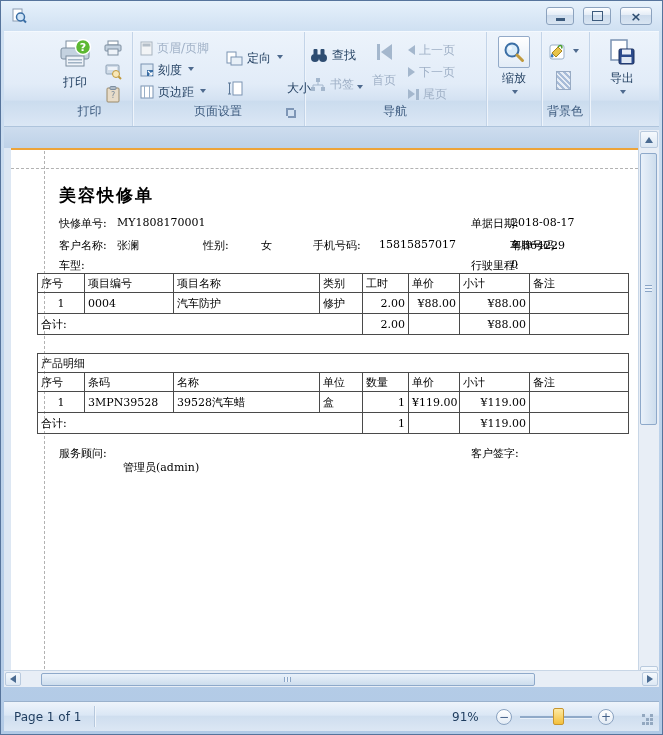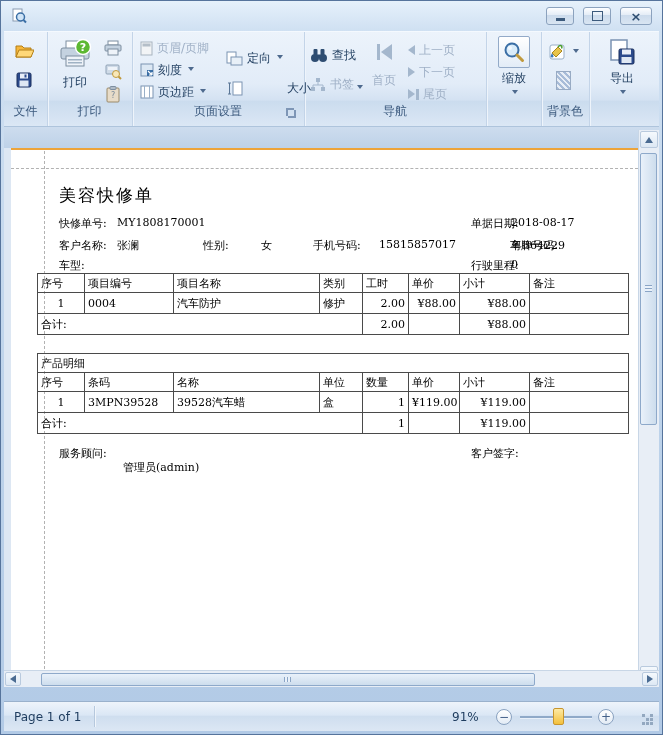--- a/index.html
+++ b/index.html
@@ -69,21 +69,21 @@
     background:#dde7f3; overflow:hidden; }
   .preview::before { content:''; position:absolute; left:0; right:0; top:0; height:21px;
     background:linear-gradient(#cddcee,#bed2e8); }
   .page { position:absolute; left:7px; top:21px; width:627px; bottom:0; background:#fff; }
   .page-edge { position:absolute; left:0; right:0; top:0; height:2px; background:#eda43a; }
   .mline-h { position:absolute; left:0; right:0; top:20px; border-top:1px dashed #b2b2b2; }
   .mline-v { position:absolute; left:33px; top:3px; bottom:0; border-left:1px dashed #b2b2b2; }
 
   .doc { position:absolute; inset:0; font-family:"DejaVu Serif","Liberation Serif",serif; color:#000; }
   .doc .abs { position:absolute; white-space:nowrap; font-size:11px; }
-  .doc-title { position:absolute; left:48px; top:36px; font-size:17px; font-weight:normal;
+  .doc-title { position:absolute; left:48px; top:36px; font-size:17px; font-weight:bold;
     letter-spacing:2px;text-align:right; }
   .doc table { position:absolute; left:26px; border-collapse:collapse; table-layout:fixed;
     width:591px; font-size:11px; }
   .doc td { border:1px solid #4a4a4a; padding:0 3px; overflow:hidden; white-space:nowrap; }
   .doc tr.band td, .doc tr.hdr td { height:18px; }
   .doc tr.data td, .doc tr.tot td { height:20px; }
   .ca { text-align:center; } .ra { text-align:right; }
   .w1{width:47px}.w2{width:89px}.w3{width:146px}.w4{width:43px}
   .w5{width:46px}.w6{width:51px}.w7{width:70px}.w8{width:99px}
 
@@ -152,37 +152,20 @@
           <span class="g-max"></span>
         </div>
       <div class="winbtn close">
           <span class="g-close">×</span>
         </div>
     </div>
   </div>
 
   <div class="ribbon">
 
-    <div class="rgroup" style="left:0;width:43px;">
-      <div class="sbtn" style="left:8px;top:6px;">
-        <svg width="19" height="15" viewBox="0 0 19 15">
-          <path d="M1 3 h6 l2 2 h7 v9 H1 z" fill="#f6b73c" stroke="#b37f17"></path>
-          <path d="M1 14 L4 7 h15 l-3 7 z" fill="#ffd878" stroke="#b37f17"></path>
-        </svg>
-      </div>
-      <div class="sbtn" style="left:8px;top:36px;">
-        <svg width="16" height="16" viewBox="0 0 16 16">
-          <rect x="1" y="1" width="14" height="14" rx="1.5" fill="#2b4a8c" stroke="#1a2e5c"></rect>
-          <rect x="4" y="1.5" width="8" height="5" fill="#e8eef8"></rect>
-          <rect x="8.5" y="2.5" width="2" height="3" fill="#2b4a8c"></rect>
-          <rect x="3.5" y="8.5" width="9" height="6" fill="#dfe8f4"></rect>
-        </svg>
-      </div>
-      <div class="glabel">文件</div>
-    </div>
 
     <div class="rgroup" style="left:43px;width:85px;">
       <div class="bigbtn" style="left:5px;">
         <svg width="34" height="34" viewBox="0 0 34 34" style="margin-top:2px;">
           <rect x="8" y="3" width="18" height="8" fill="#ffffff" stroke="#7d8ea0"></rect>
           <rect x="3" y="10" width="28" height="11" rx="2" fill="#c4d2e0" stroke="#7d8ea0"></rect>
           <rect x="8" y="18" width="18" height="10" fill="#eef3f9" stroke="#7d8ea0"></rect>
           <rect x="10" y="21" width="14" height="1.5" fill="#9fb2c4"></rect>
           <rect x="10" y="24" width="14" height="1.5" fill="#9fb2c4"></rect>
           <circle cx="25" cy="9" r="7.5" fill="#5cb832" stroke="#ffffff" stroke-width="1.5"></circle>

